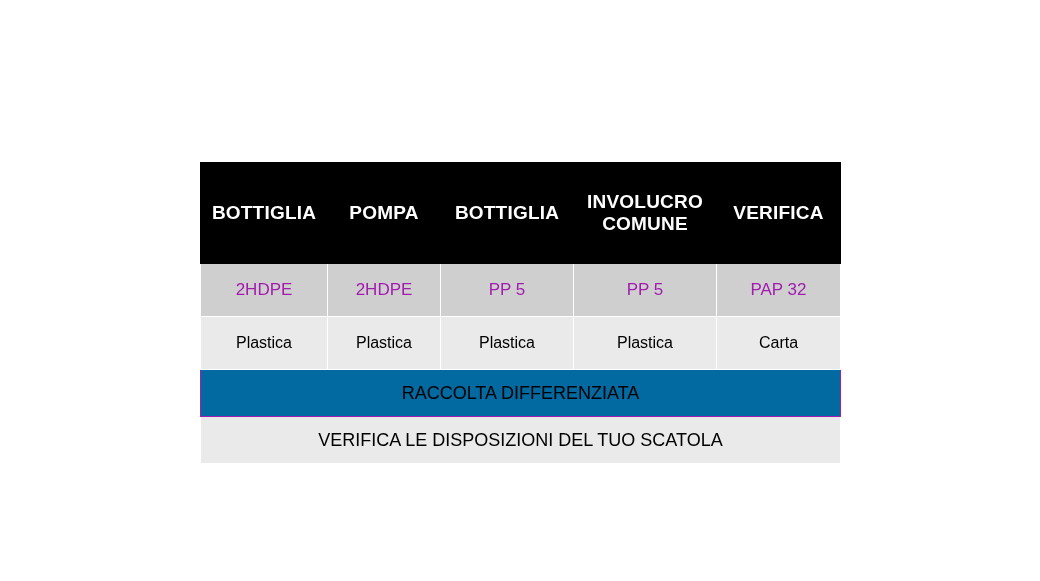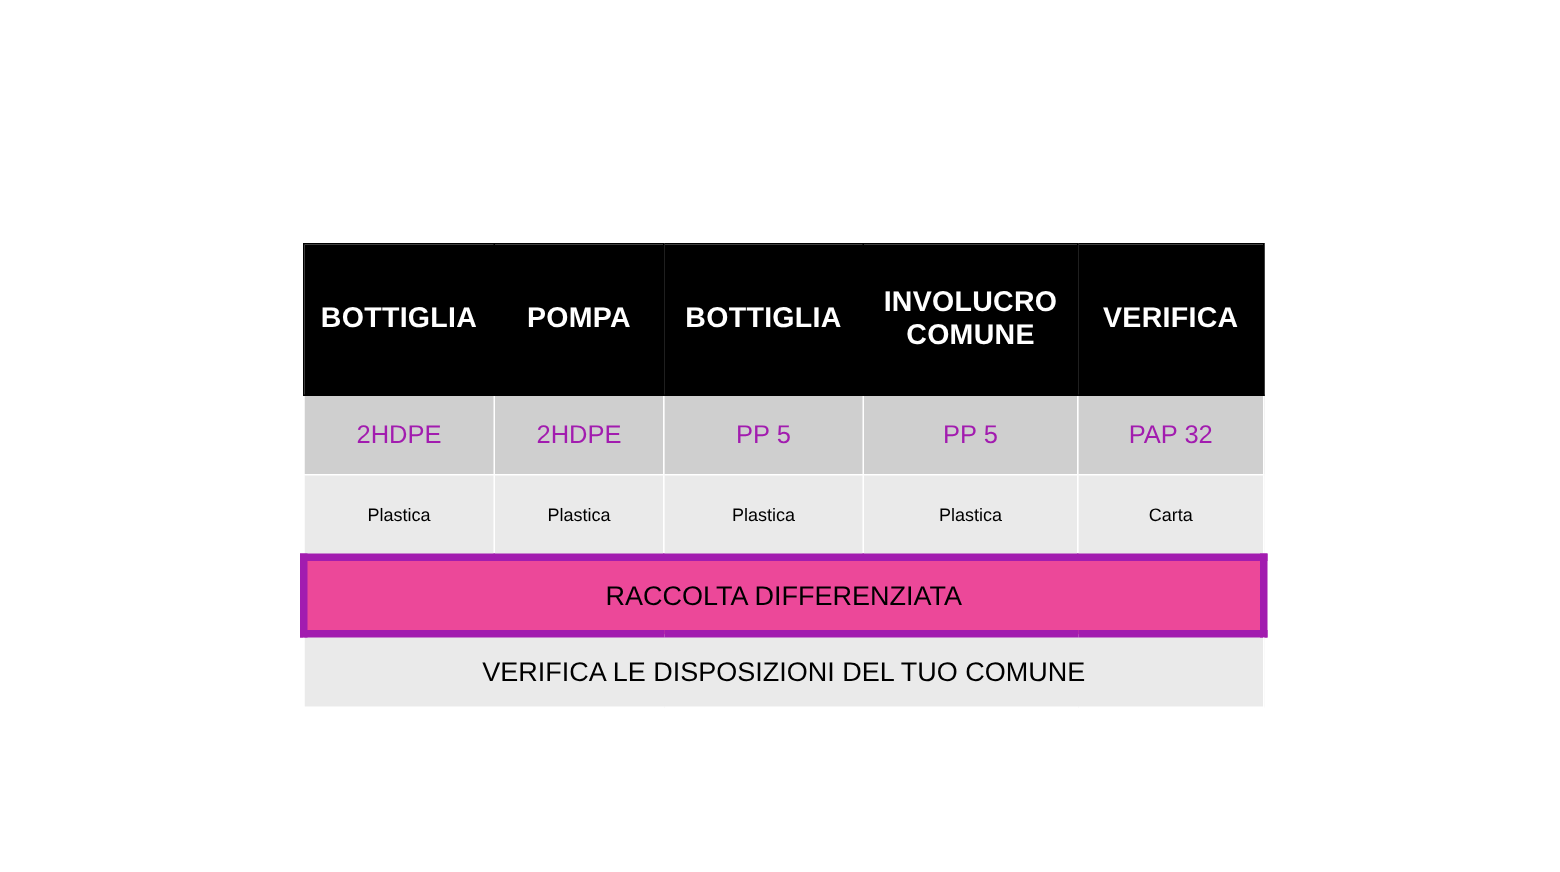--- a/index.html
+++ b/index.html
@@ -51,31 +51,31 @@
     background: #cfcfcf;
     color: #a21caf;
     font-size: 17px;
     height: 52px;
     border: 1px solid #ffffff;
   }
   
   .mat-row td {
     background: #eaeaea;
     color: #000000;
-    font-size: 12px;
+    font-size: 16px;
     height: 52px;
     border: 1px solid #ffffff;
   }
   
   .banner-dark td {
-    background: #ec4899;
+    background: #0369a1;
     color: #000000;
     font-size: 18px;
     height: 46px;
-    border: 5px solid #a21caf;
+    border: 1px solid #a21caf;
   }
   .banner-light td {
     background: #eaeaea;
     color: #000000;
     font-size: 18px;
     height: 46px;
     border: 1px solid #ffffff;
   }
   .col-1 { width: 127px; }
   .col-2 { width: 113px; }
@@ -117,18 +117,18 @@
         <td>Plastica</td>
         <td>Plastica</td>
         <td>Plastica</td>
         <td>Plastica</td>
         <td>Carta</td>
       </tr>
       <tr class="banner-dark">
         <td colspan="5">RACCOLTA DIFFERENZIATA</td>
       </tr>
       <tr class="banner-light">
-        <td colspan="5">VERIFICA LE DISPOSIZIONI DEL TUO COMUNE</td>
+        <td colspan="5">VERIFICA LE DISPOSIZIONI DEL TUO SCATOLA</td>
       </tr>
     </tbody>
   </table>
 
 </div>
 
 </body></html>

